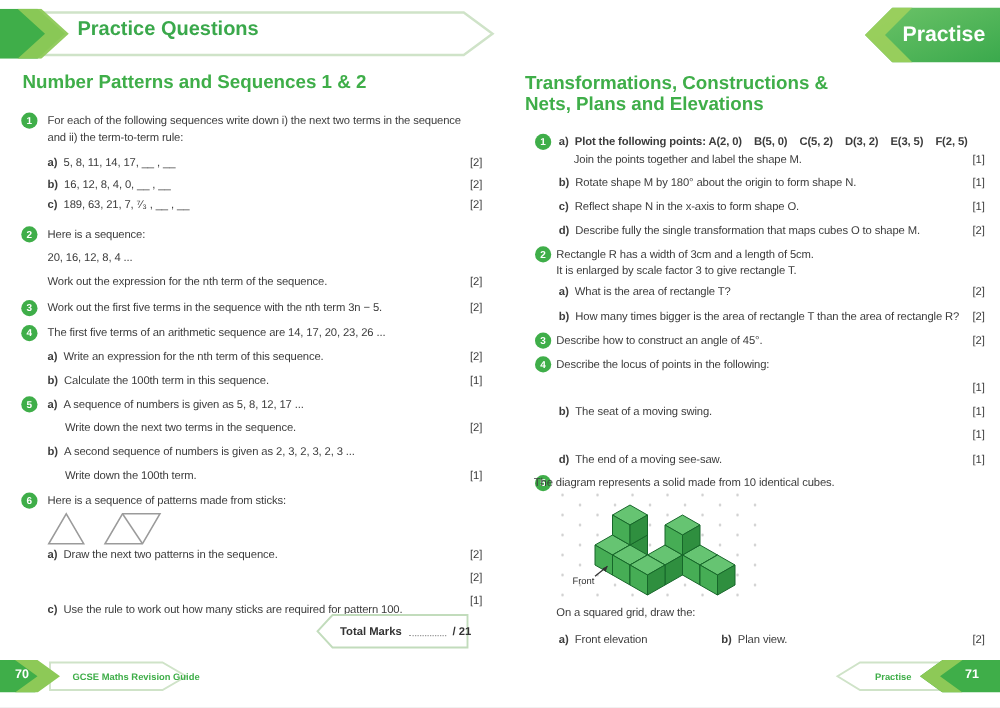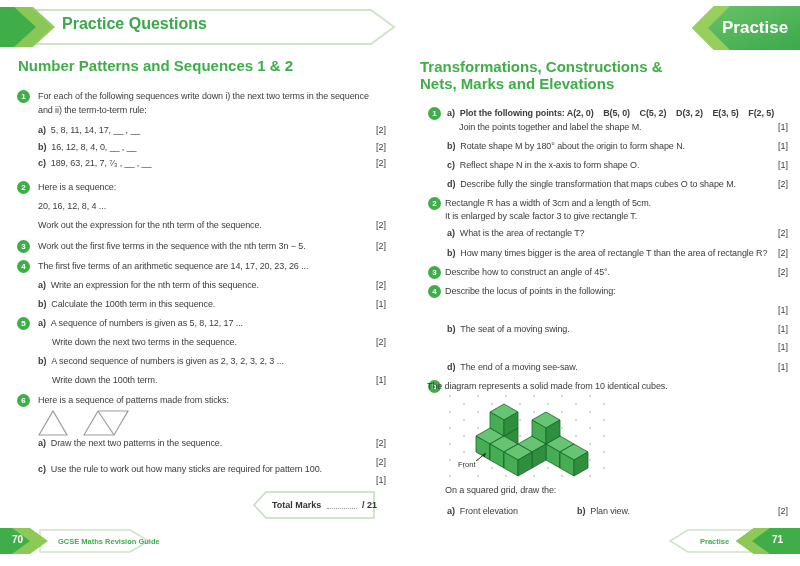--- a/index.html
+++ b/index.html
@@ -74,21 +74,21 @@
   <div class="qc" style="left:17px;top:394px">6</div>
   <div class="t" style="left:38px;top:395px">Here is a sequence of patterns made from sticks:</div>
   <svg style="left:36px;top:406px" width="100" height="32" viewBox="0 0 100 32">
     <polygon points="3,29 17,5 31,29" fill="none" stroke="#9b9b9b" stroke-width="1.2"></polygon>
     <polygon points="48,29 62,5 92,5 78,29" fill="none" stroke="#9b9b9b" stroke-width="1.2"></polygon>
     <line x1="62" y1="5" x2="78" y2="29" stroke="#9b9b9b" stroke-width="1.2"></line>
   </svg>
   <div class="t" style="left:38px;top:438px"><b class="lbl">a)</b><span>Draw the next two patterns in the sequence.</span></div>
   <div class="marks" style="top:438px">[2]</div>
   <div class="marks" style="top:457px">[2]</div>
-  <div class="t" style="left:38px;top:464px"><b class="lbl">c)</b><span>Use the rule to work out how many sticks are required for pattern 100.</span></div>
+  <div class="t" style="left:38px;top:482px"><b class="lbl">c)</b><span>Use the rule to work out how many sticks are required for pattern 100.</span></div>
   <div class="marks" style="top:475px">[1]</div>
 
   <svg style="left:252px;top:490px" width="124" height="30" viewBox="0 0 124 30">
     <polygon points="14,2 122,2 122,28 14,28 2,15" fill="#ffffff" stroke="#c2dcbc" stroke-width="1.5"></polygon>
   </svg>
   <div class="tmlabel" style="left:272px;top:500px">Total Marks</div>
   <div class="leader" style="left:327px;top:508px;width:30px"></div>
   <div class="tmval" style="left:362px;top:500px">/ 21</div>
 
   <svg style="left:0;top:528px" width="232" height="26" viewBox="0 0 232 26">
@@ -105,21 +105,21 @@
         <stop offset="0" stop-color="#6ec469"></stop>
         <stop offset="1" stop-color="#3aa94c"></stop>
       </linearGradient>
     </defs>
     <polygon points="26,0 112,0 112,44 26,44 4,22" fill="url(#g1)"></polygon>
     <polygon points="26,0 42,0 20,22 42,44 26,44 4,22" fill="#9ed05c" opacity="0.9"></polygon>
   </svg>
   <div class="bannertextw" style="left:722px;top:18px">Practise</div>
 
   <div class="title" style="left:420px;top:58px">Transformations, Constructions &amp;</div>
-  <div class="title" style="left:420px;top:75px">Nets, Marks and Elevations</div>
+  <div class="title" style="left:420px;top:75px">Nets, Plans and Elevations</div>
 
   <div class="qc" style="left:428px;top:107px">1</div>
   <div class="t" style="left:447px;top:108px"><b class="lbl">a)</b><span class="pre">Plot the following points: A(2, 0)    B(5, 0)    C(5, 2)    D(3, 2)    E(3, 5)    F(2, 5)</span></div>
   <div class="t" style="left:459px;top:122px">Join the points together and label the shape M.</div>
   <div class="marksR" style="top:122px">[1]</div>
   <div class="t" style="left:447px;top:141px"><b class="lbl">b)</b><span>Rotate shape M by 180° about the origin to form shape N.</span></div>
   <div class="marksR" style="top:141px">[1]</div>
   <div class="t" style="left:447px;top:160px"><b class="lbl">c)</b><span>Reflect shape N in the x-axis to form shape O.</span></div>
   <div class="marksR" style="top:160px">[1]</div>
   <div class="t" style="left:447px;top:179px"><b class="lbl">d)</b><span>Describe fully the single transformation that maps cubes O to shape M.</span></div>

